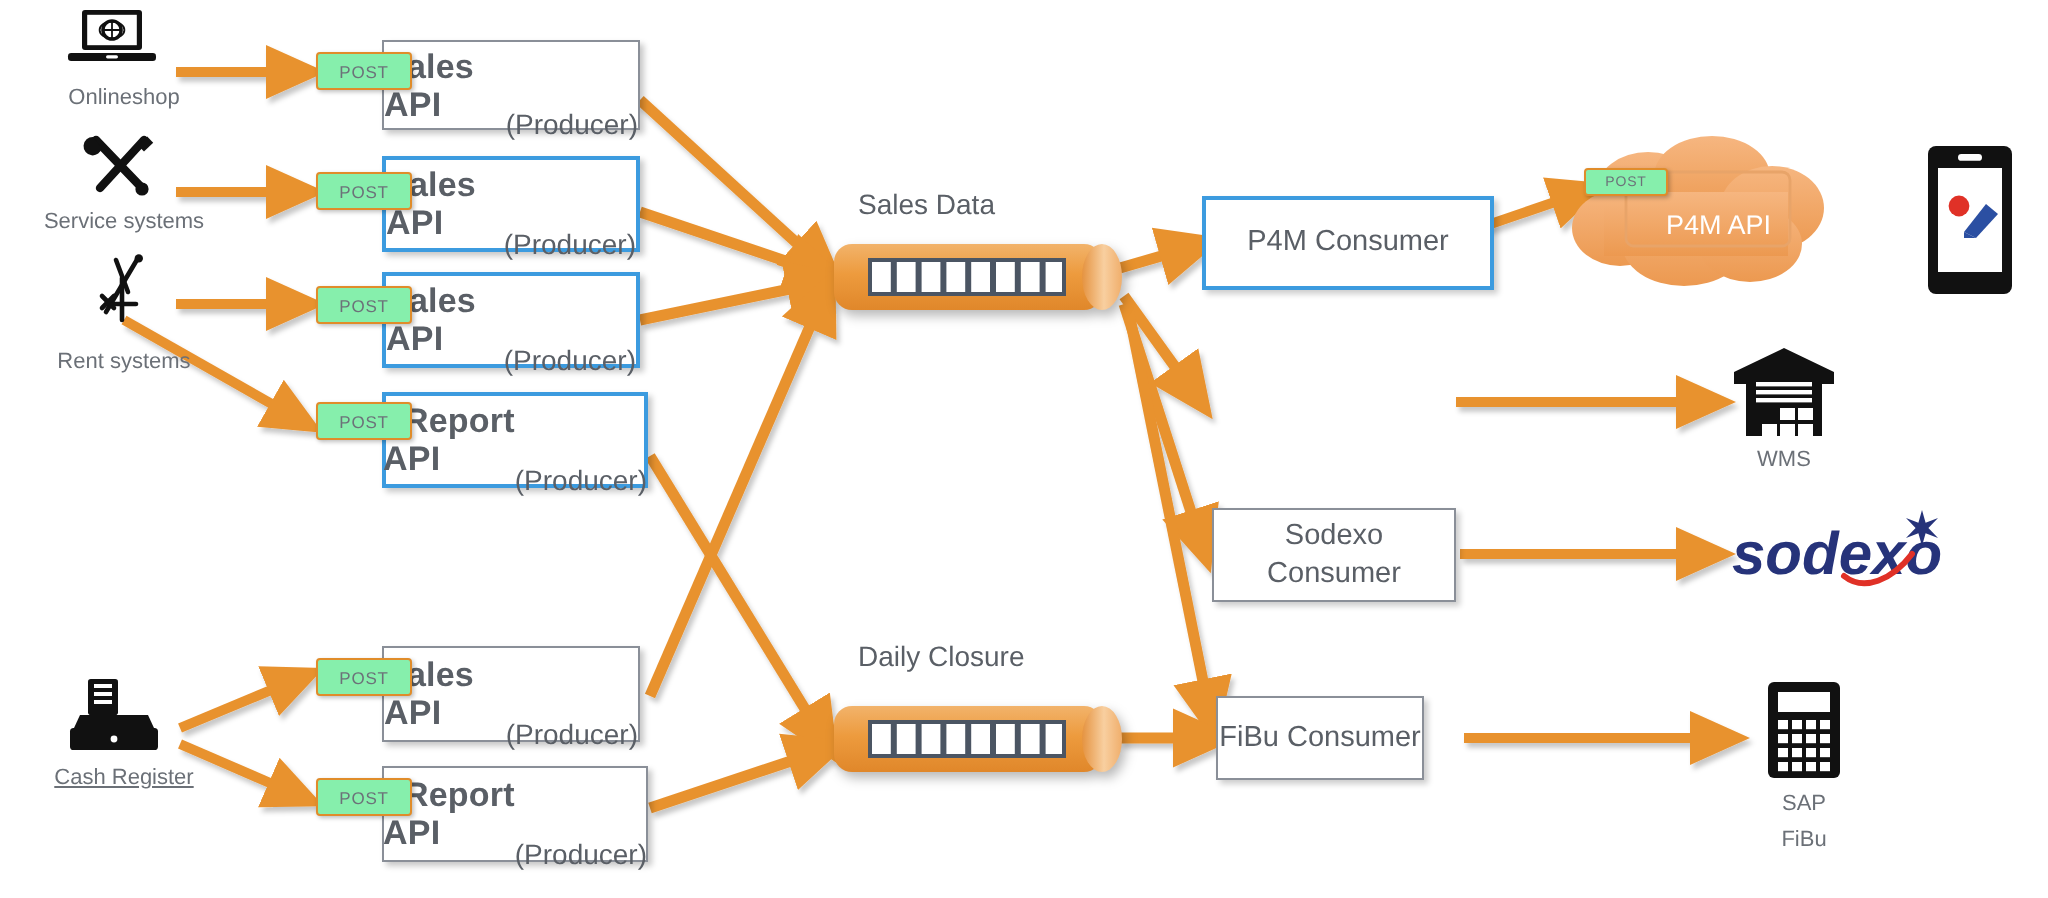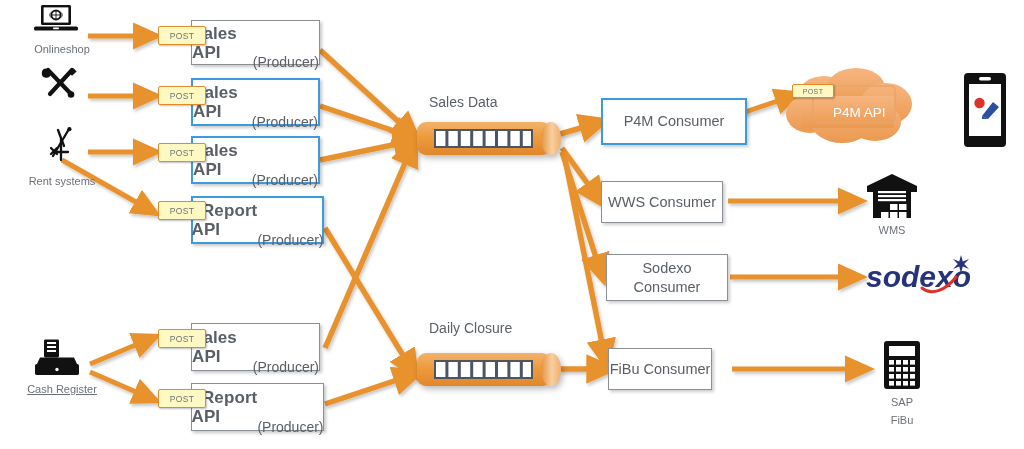--- a/index.html
+++ b/index.html
@@ -16,21 +16,21 @@
   .node.gray{border:1.6px solid #8a8f98;}
   .node.blue{border:2.2px solid #3c9bdf;}
 
   .cons{position:absolute;box-sizing:border-box;background:#ffffff;
         display:flex;flex-direction:column;align-items:center;justify-content:center;
         box-shadow:2px 2px 3px rgba(0,0,0,.20);}
   .cons span{color:#5a5f66;font-size:14.5px;line-height:19px;}
   .cons.gray{border:1.4px solid #8a8f98;}
   .cons.blue{border:2.2px solid #3c9bdf;}
 
-  .post{position:absolute;box-sizing:border-box;background:#fef9c3;
+  .post{position:absolute;box-sizing:border-box;background:#86efac;
         border:1.6px solid #E08C2A;border-radius:2px;
         display:flex;align-items:center;justify-content:center;
         color:#6c7279;font-size:8.5px;letter-spacing:.4px;
         box-shadow:1px 1px 2px rgba(0,0,0,.25);z-index:6;}
 
   .qlabel{position:absolute;color:#5a5f66;font-size:14px;white-space:nowrap;}
 
   .queue{position:absolute;z-index:5;filter:drop-shadow(2px 3px 3px rgba(0,0,0,.28));}
 
   .icolabel{position:absolute;color:#6b7077;font-size:11px;text-align:center;white-space:nowrap;}
@@ -106,20 +106,21 @@
     <svg viewBox="0 0 40 34" width="40" height="34">
       <g stroke="#111" stroke-width="4.2" stroke-linecap="round">
         <line x1="8" y1="4" x2="31" y2="28"></line>
         <line x1="32" y1="4" x2="10" y2="28"></line>
       </g>
       <path d="M6.5,2.5 a4.6,4.6 0 1 0 4.4,5.4 z" fill="#111"></path>
       <path d="M33.6,2.2 l3,3.2 -4.6,4.4 -3.1,-3.2 z" fill="#111"></path>
       <circle cx="31" cy="28.5" r="3.3" fill="#111"></circle>
     </svg>
   </div>
+  <div class="icolabel" style="left:0px;top:105px;width:124px;">Service systems</div>
 
   <div class="ico" style="left:44px;top:126px;width:36px;height:38px;">
     <svg viewBox="0 0 36 38" width="36" height="38">
       <g stroke="#111" stroke-width="2.3" stroke-linecap="round" fill="none">
         <line x1="25" y1="3" x2="9" y2="30"></line>
         <line x1="14" y1="4" x2="20" y2="20"></line>
         <line x1="17" y1="13" x2="17" y2="34"></line>
         <line x1="10" y1="26" x2="24" y2="26"></line>
         <line x1="7" y1="22" x2="13" y2="28"></line>
         <line x1="7" y1="28" x2="13" y2="22"></line>
@@ -226,23 +227,20 @@
           <rect x="95.4" y="17" width="9.4" height="15"></rect>
           <rect x="107.8" y="17" width="8.2" height="15"></rect>
         </g>
       </g>
     </svg>
   </div>
 
   <div class="cons blue" style="left:601px;top:98px;width:146px;height:47px;">
     <span>P4M Consumer</span>
   </div>
-  <div class="cons gray" style="left:601px;top:181px;width:122px;height:42px;">
-    <span>WWS Consumer</span>
-  </div>
   <div class="cons gray" style="left:606px;top:254px;width:122px;height:47px;">
     <span>Sodexo</span>
     <span>Consumer</span>
   </div>
   <div class="cons gray" style="left:608px;top:348px;width:104px;height:42px;">
     <span>FiBu Consumer</span>
   </div>
 
   <div class="cloudwrap" style="left:780px;top:66px;width:138px;height:86px;">
     <svg viewBox="0 0 138 86" width="138" height="86">

